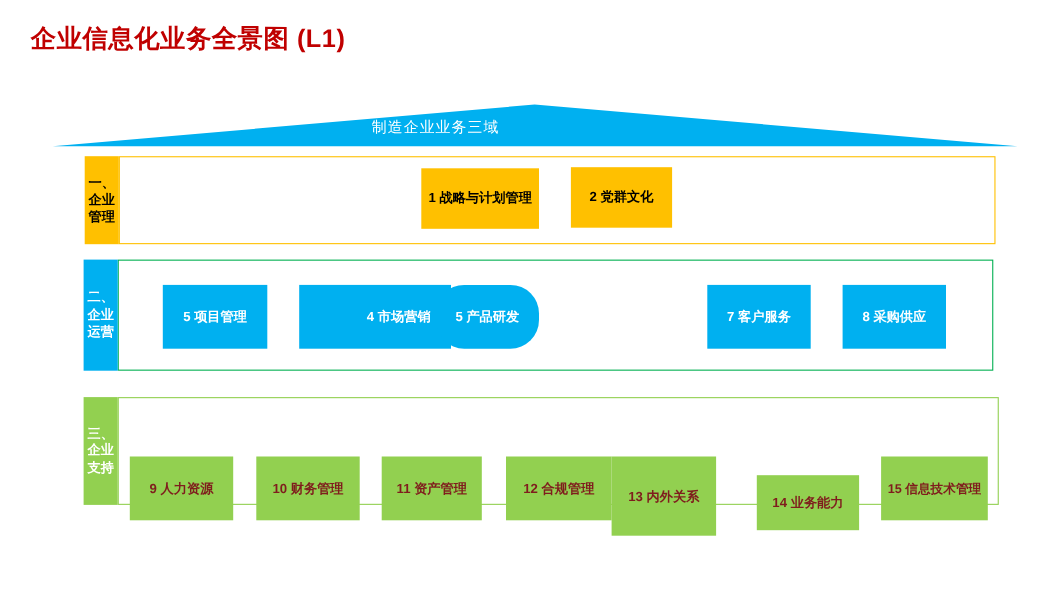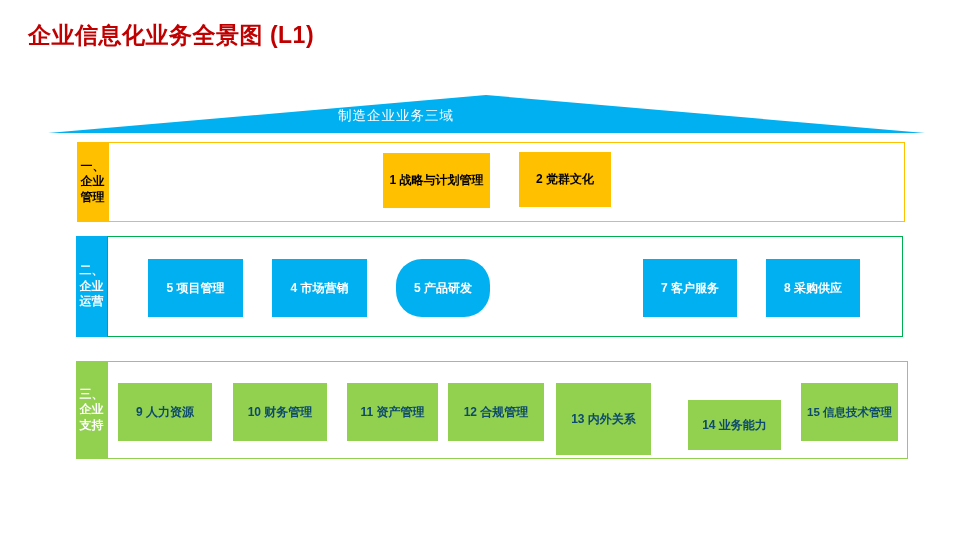--- a/index.html
+++ b/index.html
@@ -26,21 +26,21 @@
   .panel{position:absolute;background:#ffffff;box-sizing:border-box;}
   .panel.amber{border:1.5px solid #FFC000;}
   .panel.dgreen{border:1.5px solid #00B050;}
   .panel.lgreen{border:1.5px solid #92D050;}
   .box{
     position:absolute;display:flex;align-items:center;justify-content:center;
     font-weight:bold;font-size:12px;text-align:center;white-space:nowrap;
   }
   .box.amber{background:#FFC000;color:#000000;}
   .box.blue{background:#00B0F0;color:#ffffff;}
-  .box.green{background:#92D050;color:#0c4a6e;}
+  .box.green{background:#92D050;color:#7f1d1d;margin-top:32px;}
 </style>
 </head>
 <body>
 
 <div class="slide">
 
   <div class="page-title">企业信息化业务全景图 (L1)</div>
 
   <svg class="roof-svg" viewBox="0 0 960 44" xmlns="http://www.w3.org/2000/svg">
     <polygon points="48,41 486,3 925,41" fill="#00B0F0"></polygon>
@@ -56,32 +56,32 @@
   <div class="box amber" style="left:383px;top:153px;width:107px;height:55px;">1 战略与计划管理</div>
   <div class="box amber" style="left:519px;top:152px;width:92px;height:55px;">2 党群文化</div>
 
   <div class="panel dgreen" style="left:107px;top:236px;width:796px;height:101px;"></div>
   <div class="tab blue" style="left:76px;top:236px;width:31px;height:101px;">
     <span>二、</span>
     <span>企业</span>
     <span>运营</span>
   </div>
   <div class="box blue" style="left:148px;top:259px;width:95px;height:58px;">5 项目管理</div>
-  <div class="box blue" style="left:272px;top:259px;width:95px;height:58px;">4 市场营销</div>
+  <div class="box blue" style="left:272px;top:259px;width:95px;height:58px;padding-left:43px;">4 市场营销</div>
   <div class="box blue" style="left:396px;top:259px;width:94px;height:58px;border-radius:26px;">5 产品研发</div>
   <div class="box blue" style="left:643px;top:259px;width:94px;height:58px;">7 客户服务</div>
   <div class="box blue" style="left:766px;top:259px;width:94px;height:58px;">8 采购供应</div>
 
   <div class="panel lgreen" style="left:107px;top:361px;width:801px;height:98px;"></div>
   <div class="tab green" style="left:76px;top:361px;width:31px;height:98px;">
     <span>三、</span>
     <span>企业</span>
     <span>支持</span>
   </div>
   <div class="box green" style="left:118px;top:383px;width:94px;height:58px;">9 人力资源</div>
   <div class="box green" style="left:233px;top:383px;width:94px;height:58px;">10 财务管理</div>
   <div class="box green" style="left:347px;top:383px;width:91px;height:58px;">11 资产管理</div>
-  <div class="box green" style="left:448px;top:383px;width:96px;height:58px;">12 合规管理</div>
+  <div class="box green" style="left:460px;top:383px;width:96px;height:58px;">12 合规管理</div>
   <div class="box green" style="left:556px;top:383px;width:95px;height:72px;">13 内外关系</div>
   <div class="box green" style="left:688px;top:400px;width:93px;height:50px;">14 业务能力</div>
   <div class="box green" style="left:801px;top:383px;width:97px;height:58px;font-size:11.5px;">15 信息技术管理</div>
 
 </div>
 
 </body></html>

